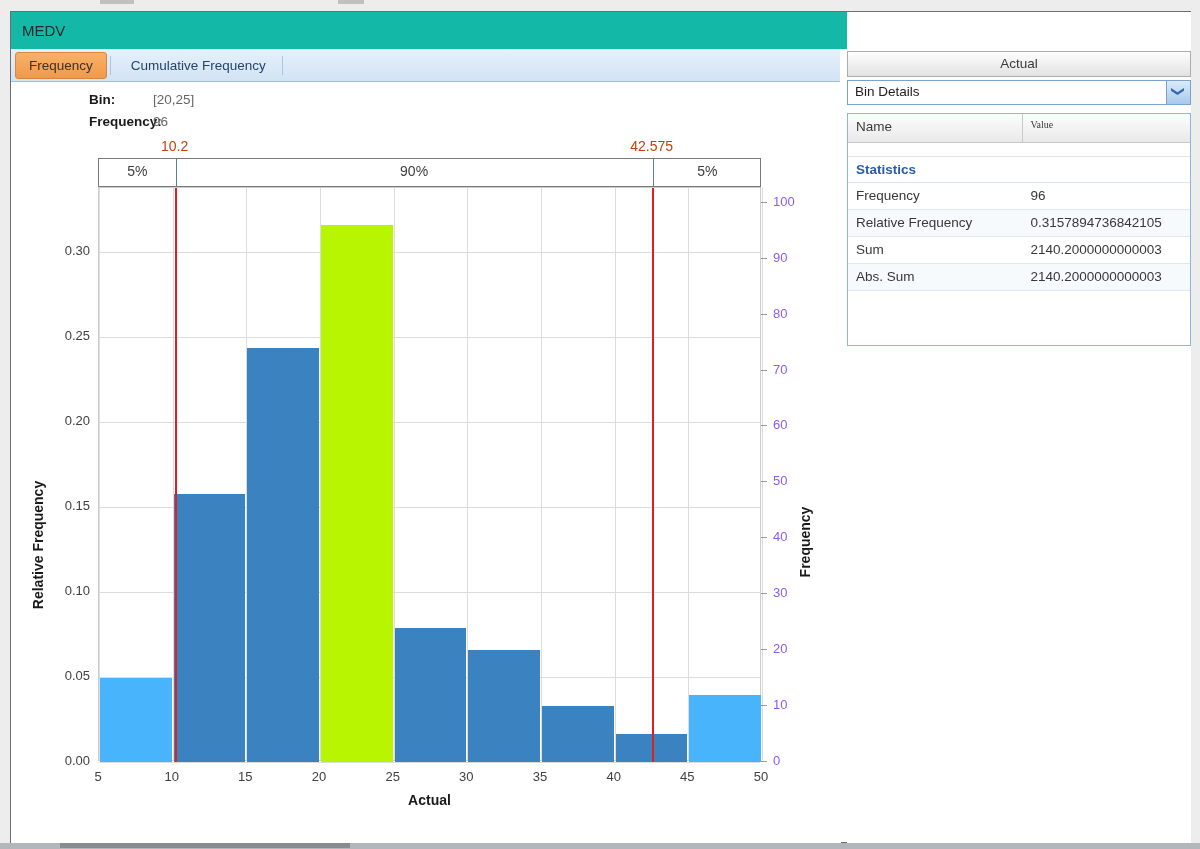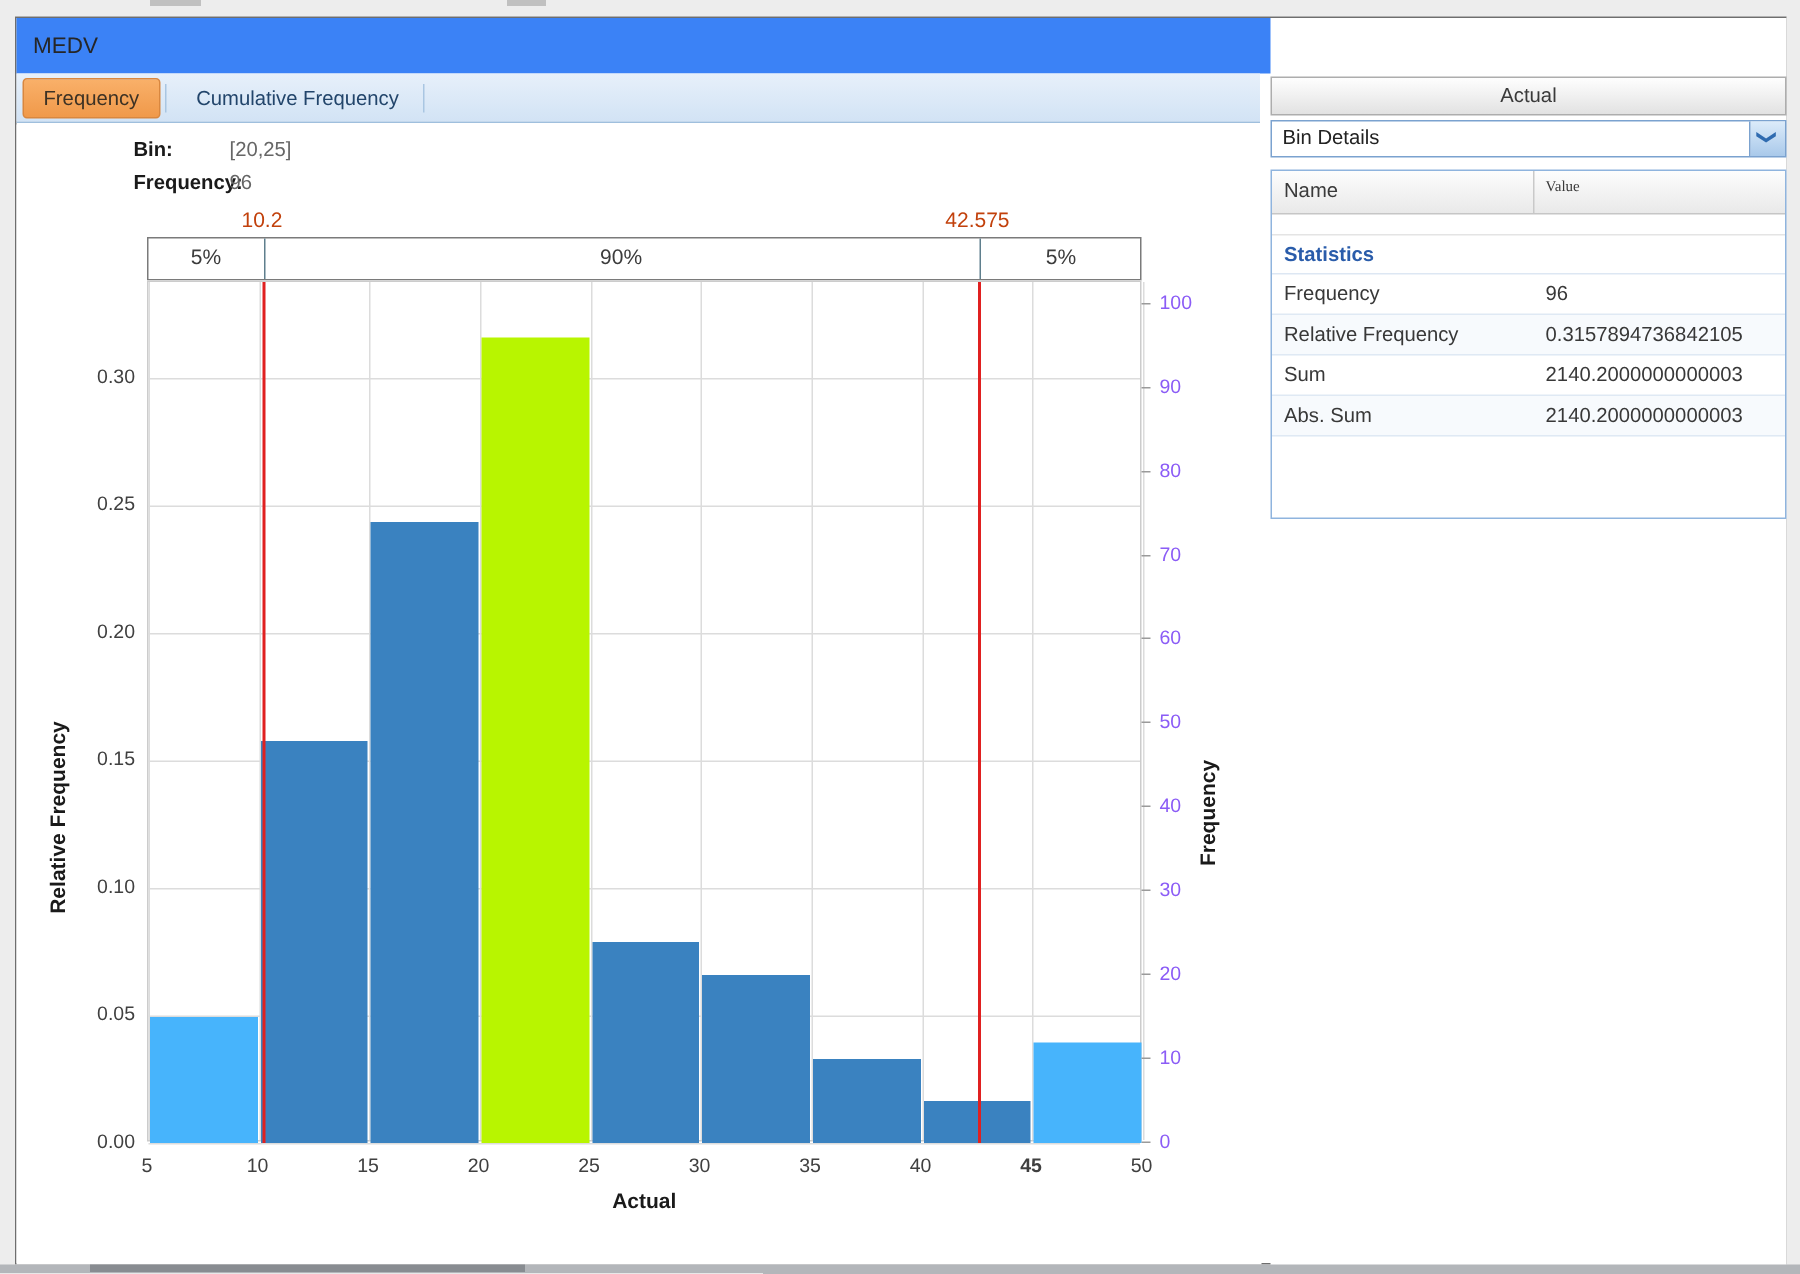--- a/index.html
+++ b/index.html
@@ -9,21 +9,21 @@
 
   .top-strip { position:absolute; left:0; top:0; width:1200px; height:11px; background:#ededed; }
   .top-strip .smudge { position:absolute; top:0; height:4px; background:#9a9a9a; opacity:.55; }
   .bottom-strip { position:absolute; left:0; top:843px; width:1200px; height:6px; background:#b3b6ba; }
   .bottom-strip .marks { position:absolute; left:60px; top:0; width:290px; height:5px; background:#7d8287; opacity:.8; }
 
   .window { position:absolute; left:10px; top:11px; width:1181px; height:832px;
             background:#ffffff; border:1px solid #6e6e6e; }
 
   
-  .titlebar { position:absolute; left:0; top:0; width:100%; height:37px; background:#3b82f6; }
+  .titlebar { position:absolute; left:0; top:0; width:100%; height:37px; background:#14b8a6; }
   .win-title { position:absolute; left:11px; top:10px; font-size:15px; color:#262626; }
   .close-btn { position:absolute; right:12px; top:8px; width:22px; height:22px; text-align:center;
                font-size:17px; line-height:22px; color:#2b2b2b; cursor:pointer; }
 
   
   .tabstrip { position:absolute; left:0; top:37px; width:829px; height:33px;
               background:linear-gradient(#e7f0fa,#d2e3f5); border-bottom:1px solid #9fbfdd;
               display:flex; align-items:center; }
   .tab { font-size:13.5px; color:#22456b; padding:5px 13px; margin-left:4px; border-radius:3px;
          white-space:nowrap; cursor:pointer; }
@@ -184,21 +184,21 @@
         <div class="ytick-dash" style="left: 750px; top: 118.794px;"></div>
         <div class="ytick-right" style="left: 762px; top: 110.794px;">100</div>
         <div class="xtick" style="left: 87px; top: 686px;">5</div>
         <div class="xtick" style="left: 160.667px; top: 686px;">10</div>
         <div class="xtick" style="left: 234.333px; top: 686px;">15</div>
         <div class="xtick" style="left: 308px; top: 686px;">20</div>
         <div class="xtick" style="left: 381.667px; top: 686px;">25</div>
         <div class="xtick" style="left: 455.333px; top: 686px;">30</div>
         <div class="xtick" style="left: 529px; top: 686px;">35</div>
         <div class="xtick" style="left: 602.667px; top: 686px;">40</div>
-        <div class="xtick" style="left: 676.333px; top: 686px; font-weight: bold;">45</div>
+        <div class="xtick" style="left: 676.333px; top: 686px;">45</div>
         <div class="xtick" style="left: 750px; top: 686px;">50</div>
       </div>
 
     <div class="panel">
       <div class="panel-header">Actual</div>
       <div class="combo">
         <span class="combo-text">Bin Details</span>
         <span class="combo-btn">
           <span class="combo-chevron" style="display:inline-block;transform:rotate(90deg)">❯</span>
         </span>

